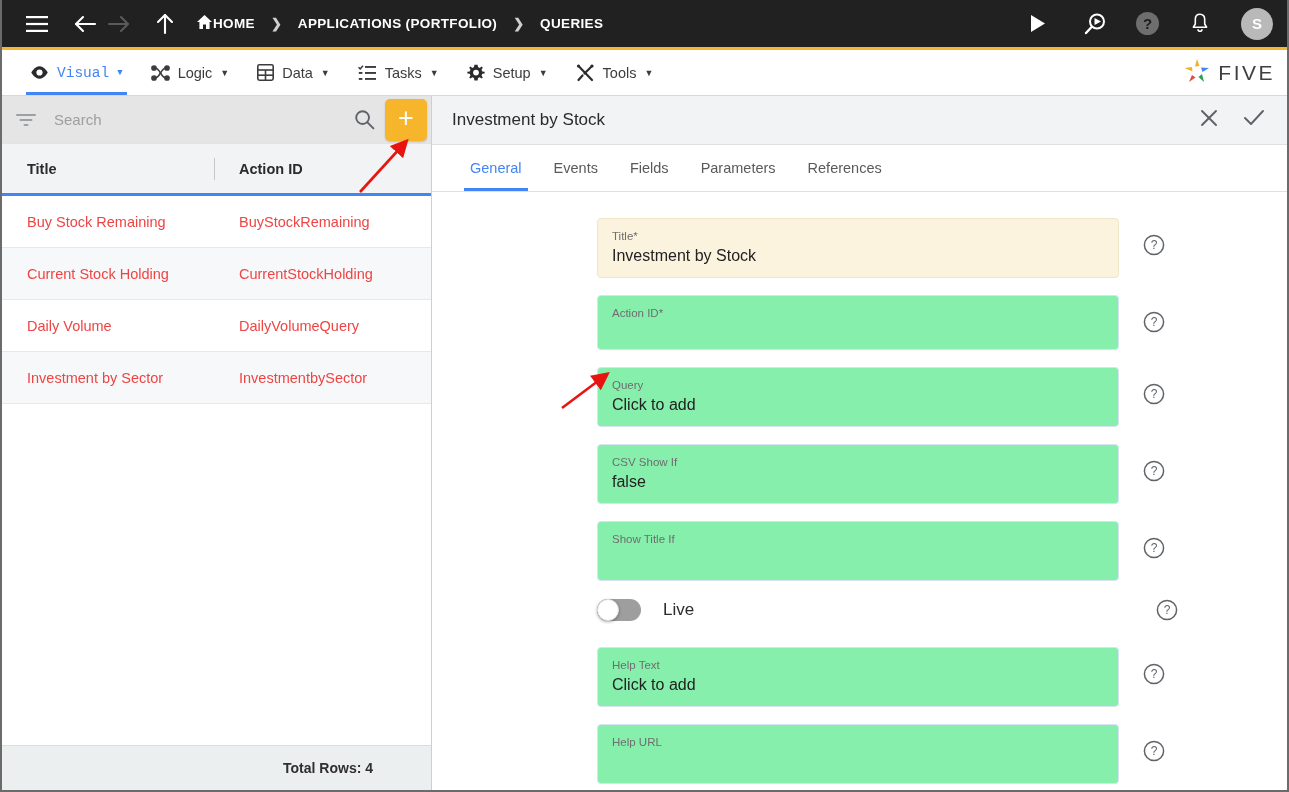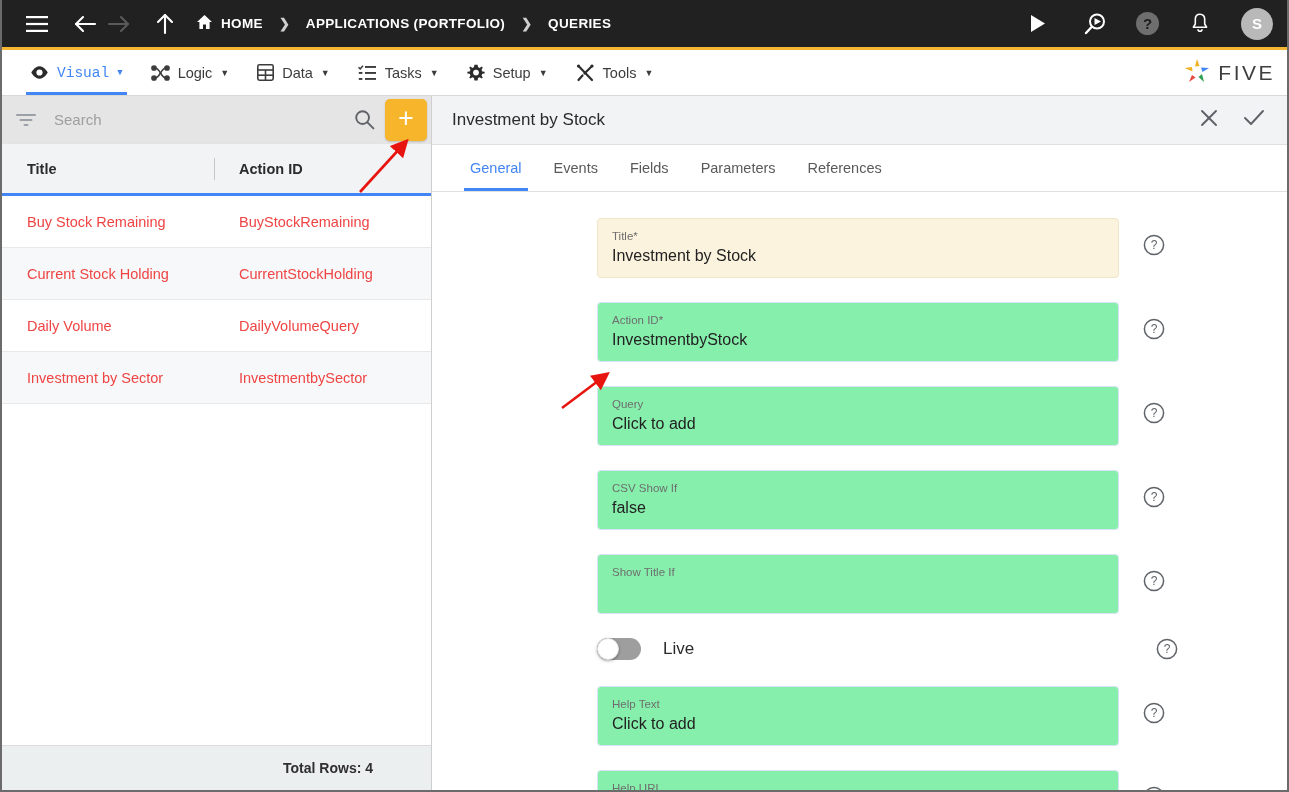--- a/index.html
+++ b/index.html
@@ -31,21 +31,21 @@
     width: 34px; height: 34px;
     display: flex; align-items: center; justify-content: center;
     color: #ffffff;
     flex: 0 0 auto;
   }
   .topbar-icon.dim { color: #5a5a5a; }
   .tb-gap1 { width: 14px; }
   .tb-gap2 { width: 12px; }
   .crumbs { display: flex; align-items: center; margin-left: 14px; }
   .crumb {
-    display: flex; align-items: center; gap: 8px;
+    display: flex; align-items: center; 
     font-size: 13.5px; font-weight: bold; letter-spacing: .35px;
     color: #ffffff; white-space: nowrap;
   }
   .crumb-sep {
     color: #cfcfcf; font-size: 13px; margin: 0 16px; font-weight: bold;
   }
   .topbar-right {
     margin-left: auto; display: flex; align-items: center; gap: 24px;
   }
   .avatar {
@@ -200,21 +200,21 @@
     position: absolute; left: 10px; right: 10px; bottom: 0;
     height: 3px; background: #4285f4;
   }
 
   .form {
     flex: 1 1 auto; overflow: hidden;
     padding: 26px 0 0 0;
   }
   .field-row {
     display: flex; align-items: flex-start;
-    padding-left: 165px; margin-bottom: 24px;
+    padding-left: 165px; margin-bottom: 17px;
   }
   .field {
     width: 522px; flex: 0 0 522px;
     background: #86efac;
     border: 1px solid #d5e3f3;
     border-radius: 4px;
     padding: 9px 14px 10px 14px;
     min-height: 55px;
   }
   .field.highlight { background: #fcf3de; border-color: #f2e6c8; }
@@ -553,21 +553,20 @@
                 <text x="11" y="15.4" text-anchor="middle" font-size="12" font-family="Liberation Sans, sans-serif" fill="#5f6368">?</text>
               </svg>
           </span>
         </div>
 
         <div class="field-row">
           <div class="field">
             <div class="field-label">
               <span>Action ID</span><span class="req">*</span>
             </div>
-            <div class="field-value">InvestmentbyStock</div>
           </div>
           <span class="help-q">
             <svg width="22" height="22" viewBox="0 0 22 22">
                 <circle cx="11" cy="11" r="9.6" fill="none" stroke="#5f6368" stroke-width="1.5"></circle>
                 <text x="11" y="15.4" text-anchor="middle" font-size="12" font-family="Liberation Sans, sans-serif" fill="#5f6368">?</text>
               </svg>
           </span>
         </div>
 
         <div class="field-row">

